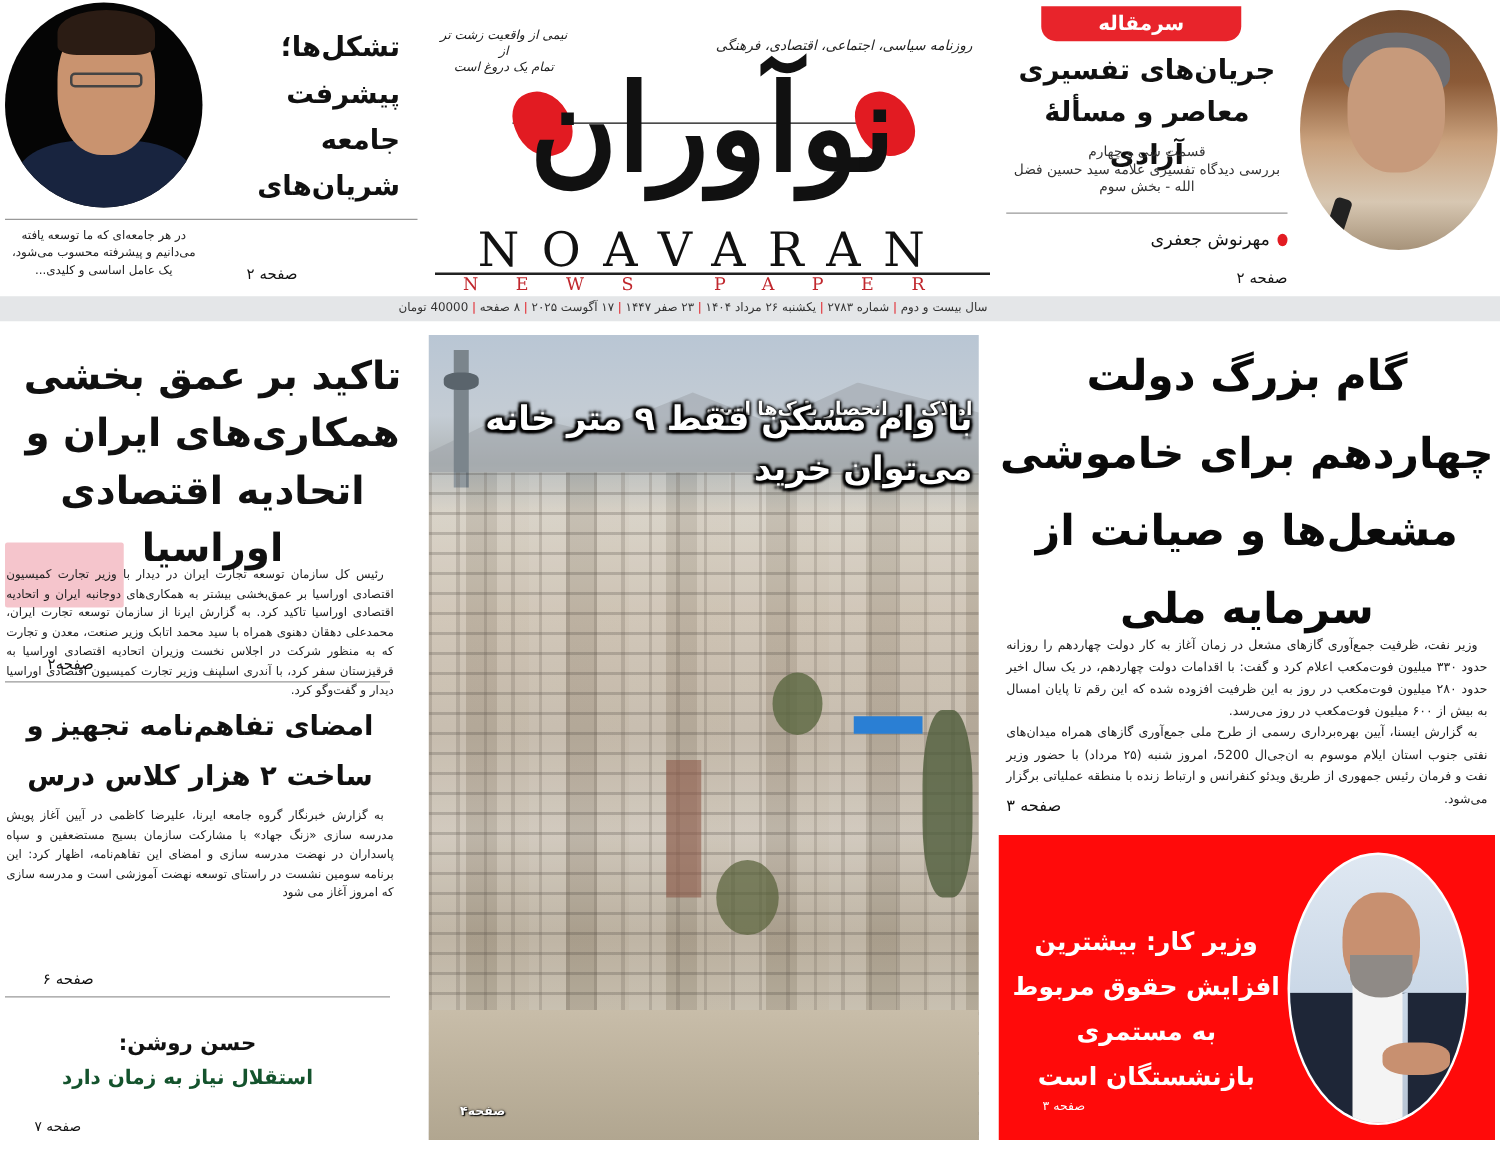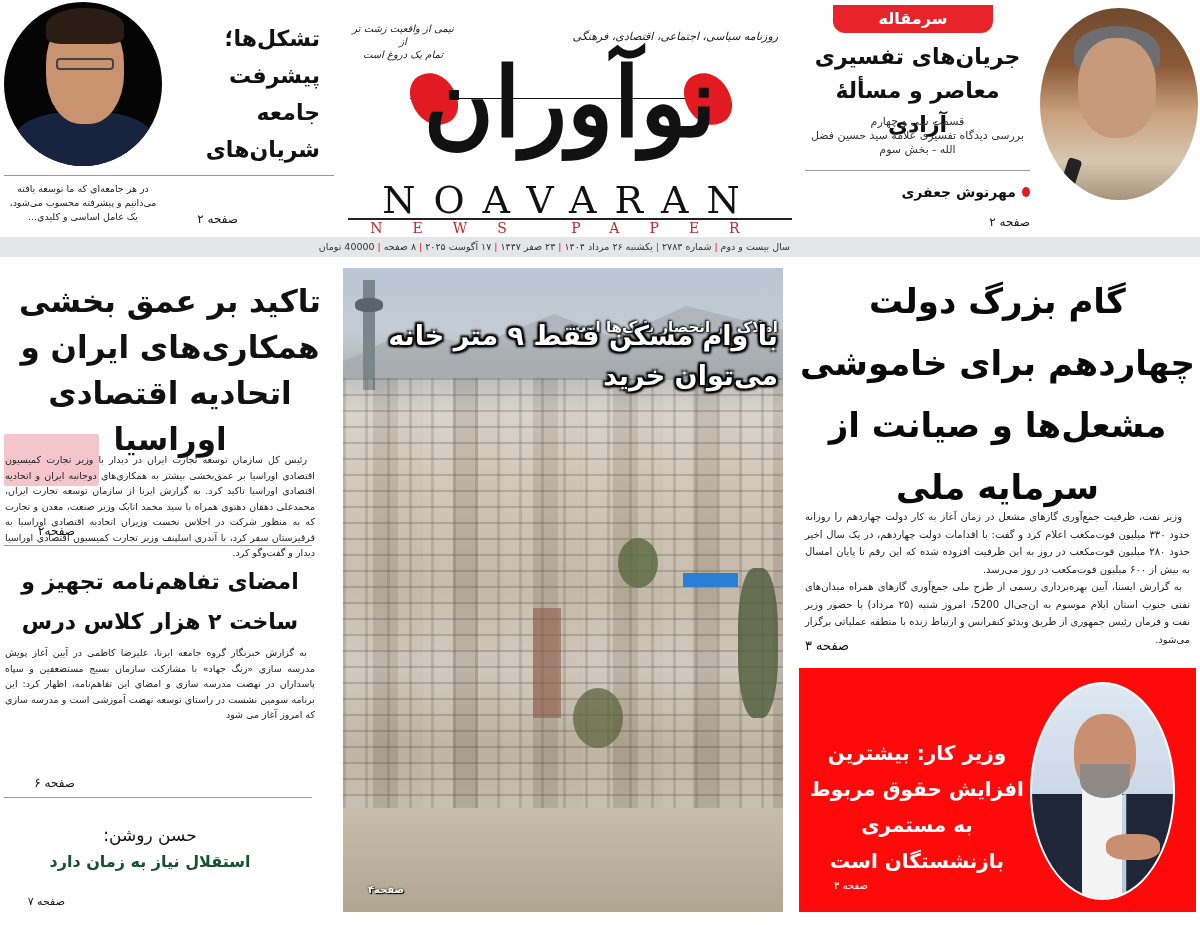--- a/index.html
+++ b/index.html
@@ -23,21 +23,21 @@
   
   .date-band { left: 0; top: 237px; width: 1200px; height: 20px; background: #e4e6e8; }
   .date-text { left: 350px; top: 238px; width: 440px; height: 18px; font-size: 9.5px; line-height: 18px; color: #333; white-space: nowrap; display: flex; gap: 3px; justify-content: flex-start; }
   .date-text .sep { color: #e21b22; }
 
   
   .editorial-tag { left: 833px; top: 5px; width: 160px; height: 28px; background: #e8242b; border-radius: 0 0 12px 12px; color: #fff; font-size: 16px; font-weight: bold; text-align: center; line-height: 28px; }
   .editorial-title { left: 805px; top: 40px; width: 225px; text-align: center; font-size: 22px; font-weight: bold; line-height: 34px; color: #111; }
   .editorial-sub { left: 805px; top: 115px; width: 225px; text-align: center; font-size: 11px; line-height: 14px; color: #333; }
   .editorial-rule { left: 805px; top: 170px; width: 225px; height: 1px; background: #999; }
-  .editorial-author { left: 860px; top: 184px; width: 170px; text-align: right; font-size: 14px; font-weight: bold; color: #111; display: flex; align-items: center; justify-content: flex-start; gap: 6px; }
+  .editorial-author { left: 860px; top: 184px; width: 170px; text-align: right; font-size: 14px; font-weight: normal; color: #111; display: flex; align-items: center; justify-content: flex-start; gap: 6px; }
   .red-bullet { width: 8px; height: 10px; background: #e21b22; border-radius: 50%; display: inline-block; }
   .editorial-page { left: 860px; top: 215px; width: 170px; text-align: right; font-size: 12px; color: #111; }
   .portrait-editorial { left: 1040px; top: 8px; width: 158px; height: 192px; border-radius: 50%; overflow: hidden; background: linear-gradient(180deg, #6f4a2f 0%, #8b5a37 30%, #caa27e 55%, #d7c7b2 80%, #a7937a 100%); }
   .portrait-face { position: absolute; left: 38px; top: 30px; width: 78px; height: 100px; border-radius: 45%; background: #c79a7b; }
   .portrait-hair { position: absolute; left: 34px; top: 18px; width: 86px; height: 50px; border-radius: 50% 50% 30% 30%; background: #6e6e72; }
   .portrait-mic { position: absolute; left: 22px; top: 150px; width: 14px; height: 44px; background: #222; transform: rotate(18deg); border-radius: 4px; }
 
   
   .portrait-left { left: 4px; top: 2px; width: 158px; height: 164px; border-radius: 50%; overflow: hidden; background: #050505; }
   .portrait-left .face { position: absolute; left: 42px; top: 12px; width: 78px; height: 110px; border-radius: 45%; background: #c9936f; }
@@ -95,21 +95,21 @@
   .story1-body p { text-indent: 8px; margin-top: 22px; }
   .story1-page { left: 15px; top: 524px; width: 60px; text-align: right; font-size: 12px; color: #111; direction: rtl; }
   .story1-highlight { left: 4px; top: 434px; width: 95px; height: 52px; background: rgba(225,90,110,.35); border-radius: 2px; }
   .col-rule { left: 4px; width: 308px; height: 1px; background: #999; }
 
   .story2-title { left: 5px; top: 562px; width: 310px; text-align: center; font-size: 22px; font-weight: bold; line-height: 40px; color: #111; }
   .story2-body { left: 5px; top: 645px; width: 310px; text-align: justify; font-size: 9.5px; line-height: 15.5px; color: #222; }
   .story2-body p { text-indent: 8px; }
   .story2-page { left: 15px; top: 776px; width: 60px; text-align: right; font-size: 12px; color: #111; direction: rtl; }
 
-  .story3-kicker { left: 5px; top: 825px; width: 290px; text-align: center; font-size: 17px; font-weight: normal; color: #111; }
+  .story3-kicker { left: 5px; top: 825px; width: 290px; text-align: center; font-size: 17px; font-weight: bold; color: #111; }
   .story3-title { left: 5px; top: 852px; width: 290px; text-align: center; font-size: 16px; font-weight: bold; color: #14532d; }
   .story3-page { left: 5px; top: 895px; width: 60px; text-align: right; font-size: 11px; color: #111; direction: rtl; }
 </style>
 </head>
 <body>
 
 <div class="abs masthead">
   <div class="abs logo-tag-right">روزنامه سیاسی، اجتماعی، اقتصادی، فرهنگی</div>
   <div class="abs logo-tag-left">
     <div>نیمی از واقعیت زشت تر از</div>

